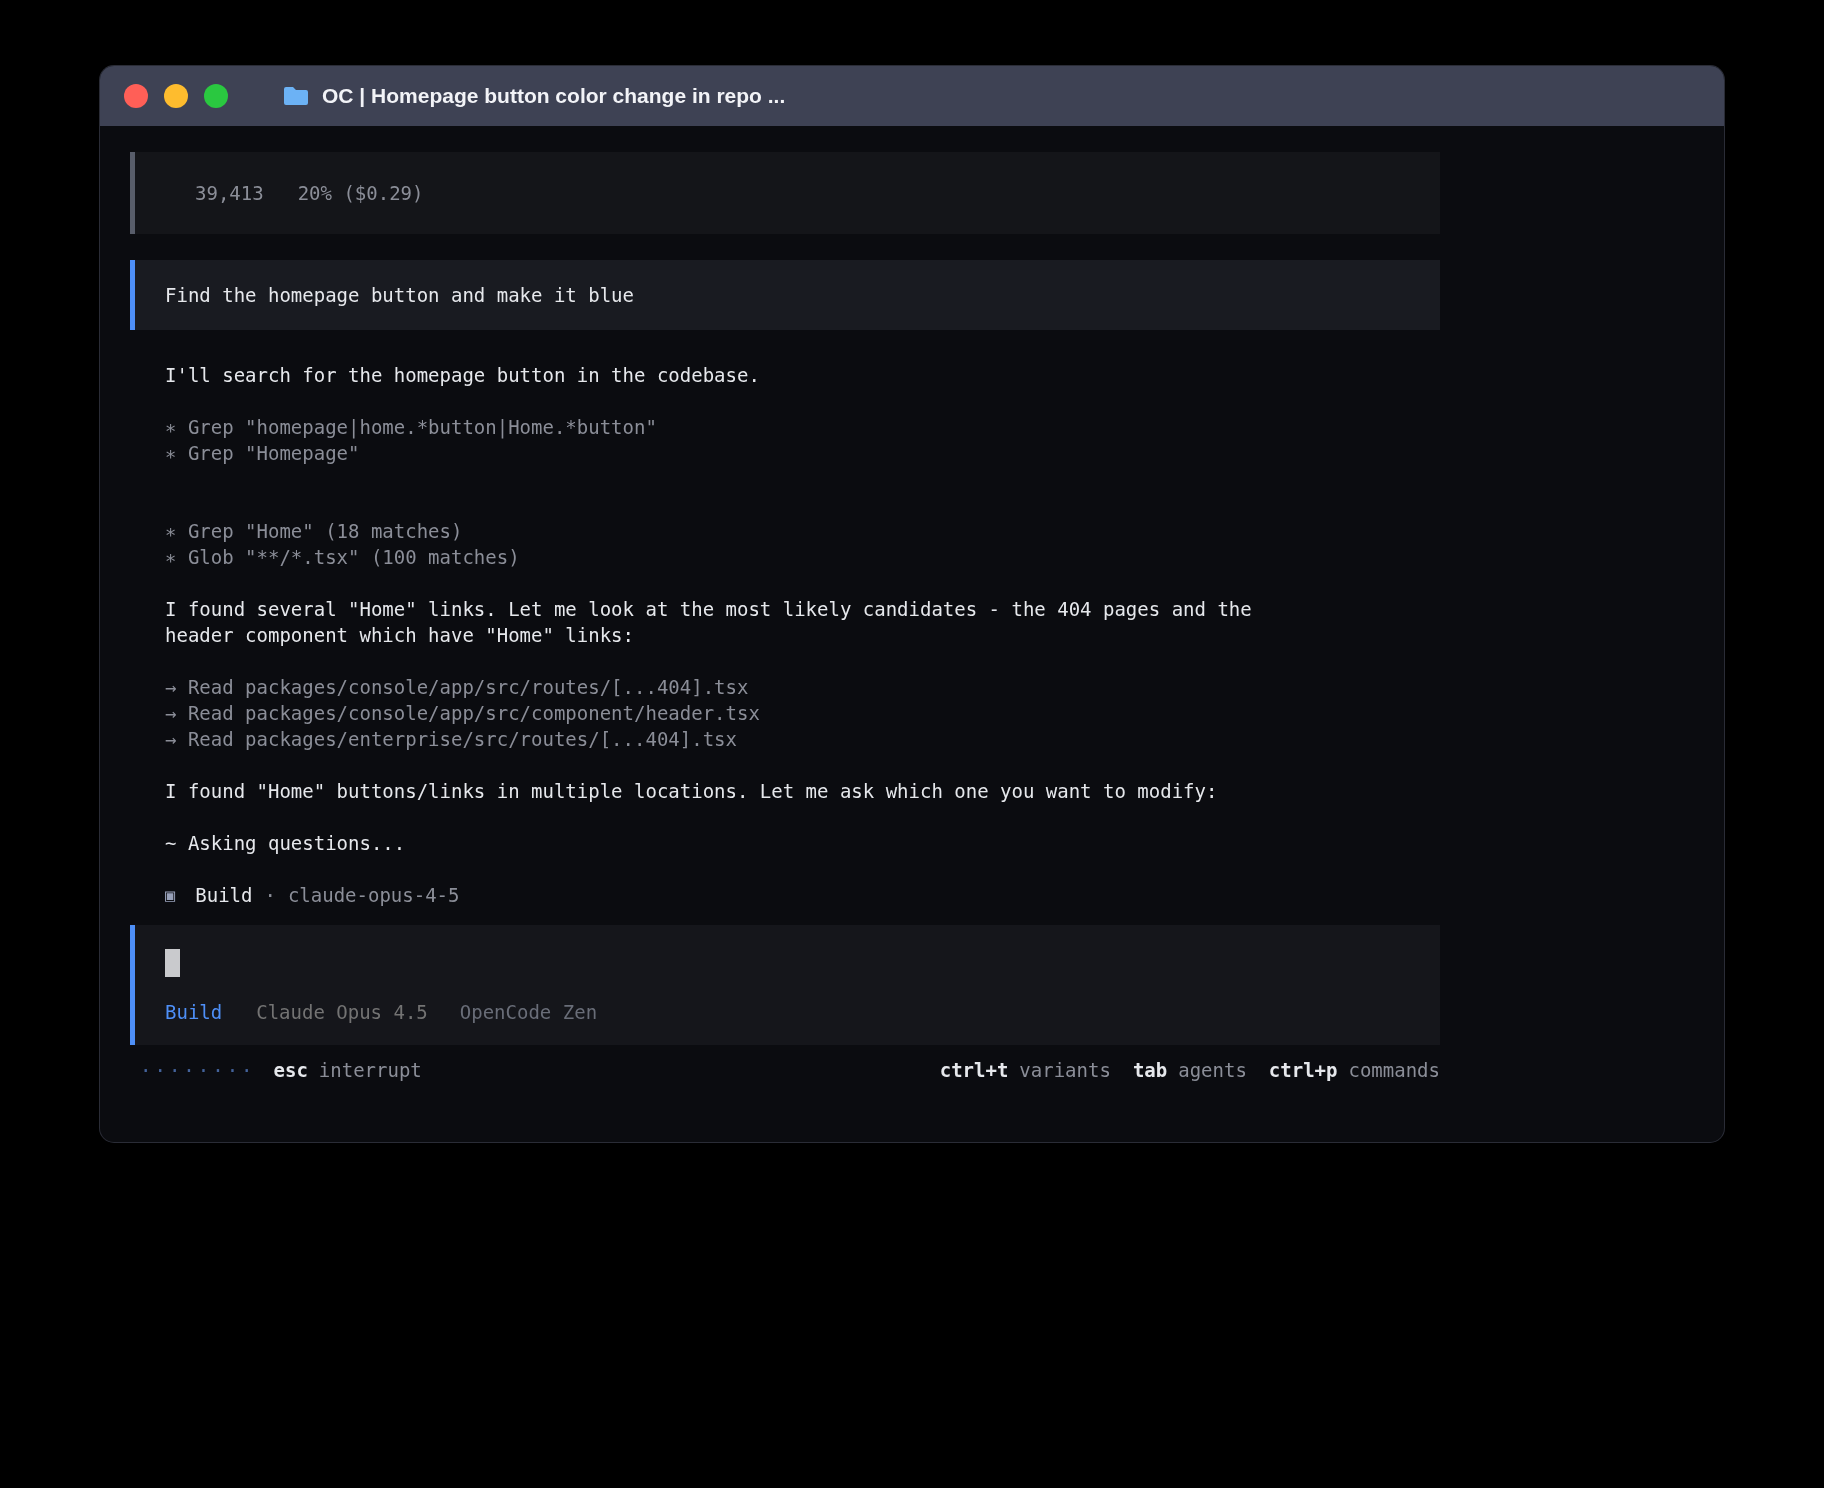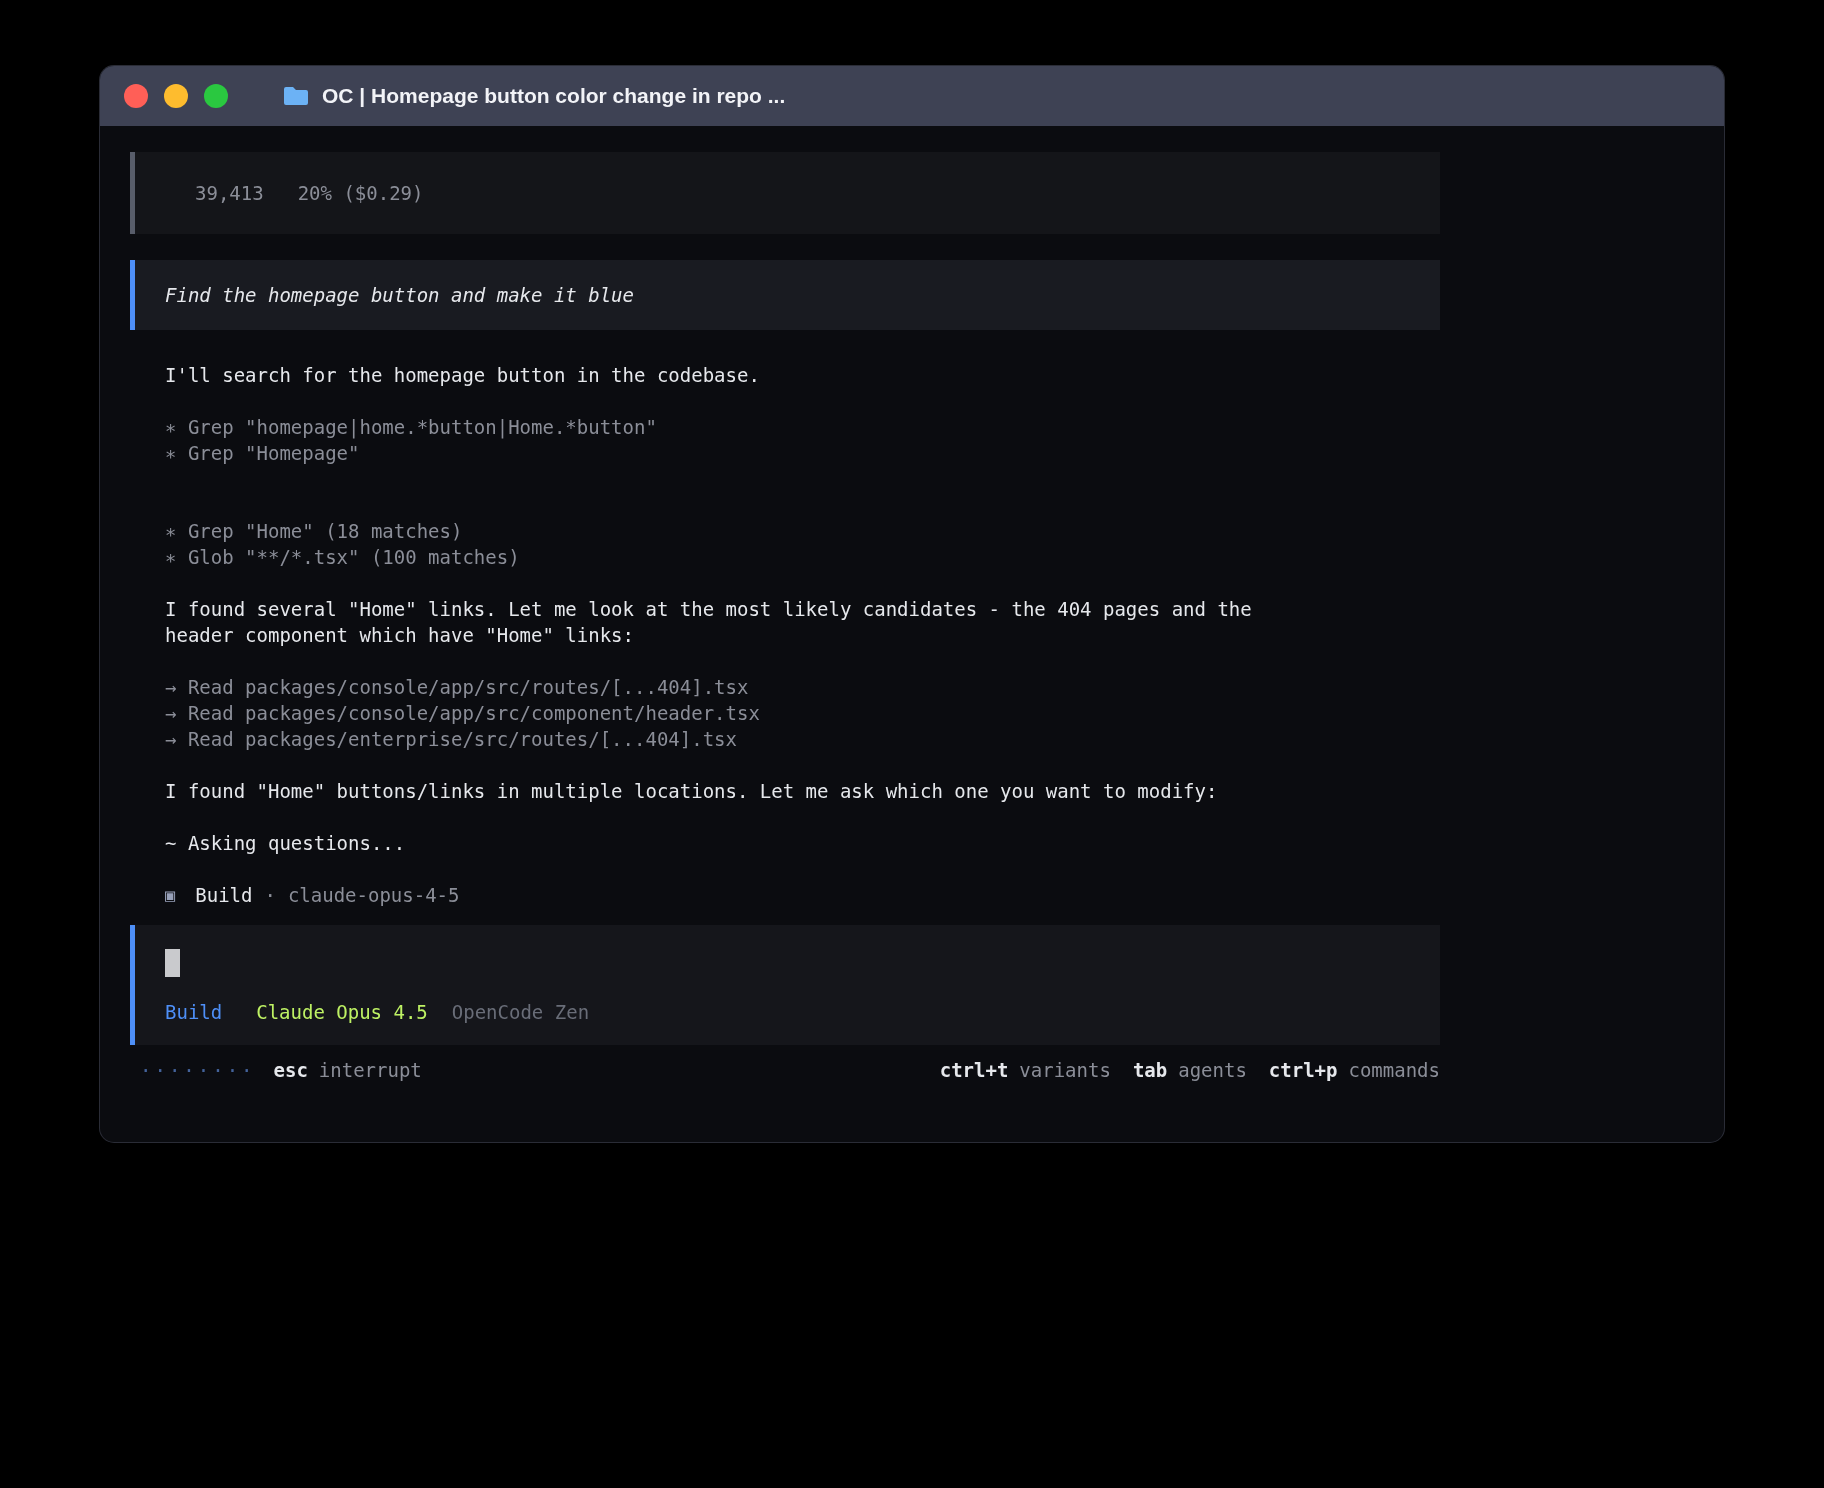--- a/index.html
+++ b/index.html
@@ -57,21 +57,20 @@
     padding:0 16px 0 60px;
   }
   .header-title { font-weight:bold; font-size:19px; color:#eceef2; white-space:pre; }
   .header-stats { display:flex; gap:34px; font-size:19px; color:#8b8e98; white-space:pre; }
 
   .user-block {
     margin-top:26px;
     background:#191b21;
     border-left:5px solid #4e8ff7;
     padding:22px 16px 22px 30px;
-    font-style:italic;
   }
 
   .body-lines { margin-top:32px; padding-left:35px; }
   .line { min-height:26px; }
   .blank { height:26px; }
 
   .agent-line { display:flex; align-items:center; gap:0; }
   .agent-icon { color:#97a0b8; font-size:17px; margin-right:20px; }
   .agent-sep { color:#8b8e98; margin:0 12px; }
 
@@ -85,21 +84,21 @@
     width:15px; height:28px;
     background:#c9cacd;
   }
   .input-meta {
     margin-top:24px;
     display:flex;
     font-size:19px;
     white-space:pre;
   }
   .input-meta .mode { color:#4e8ff7; margin-right:34px; }
-  .input-meta .model { color:#bef264; margin-right:24px; }
+  .input-meta .model { color:#737373; margin-right:32px; }
   .input-meta .provider { color:#696d78; }
 
   
   .statusbar {
     margin-top:14px;
     display:flex; justify-content:space-between; align-items:center;
     font-size:19px;
     white-space:pre;
     padding-left:10px;
   }

